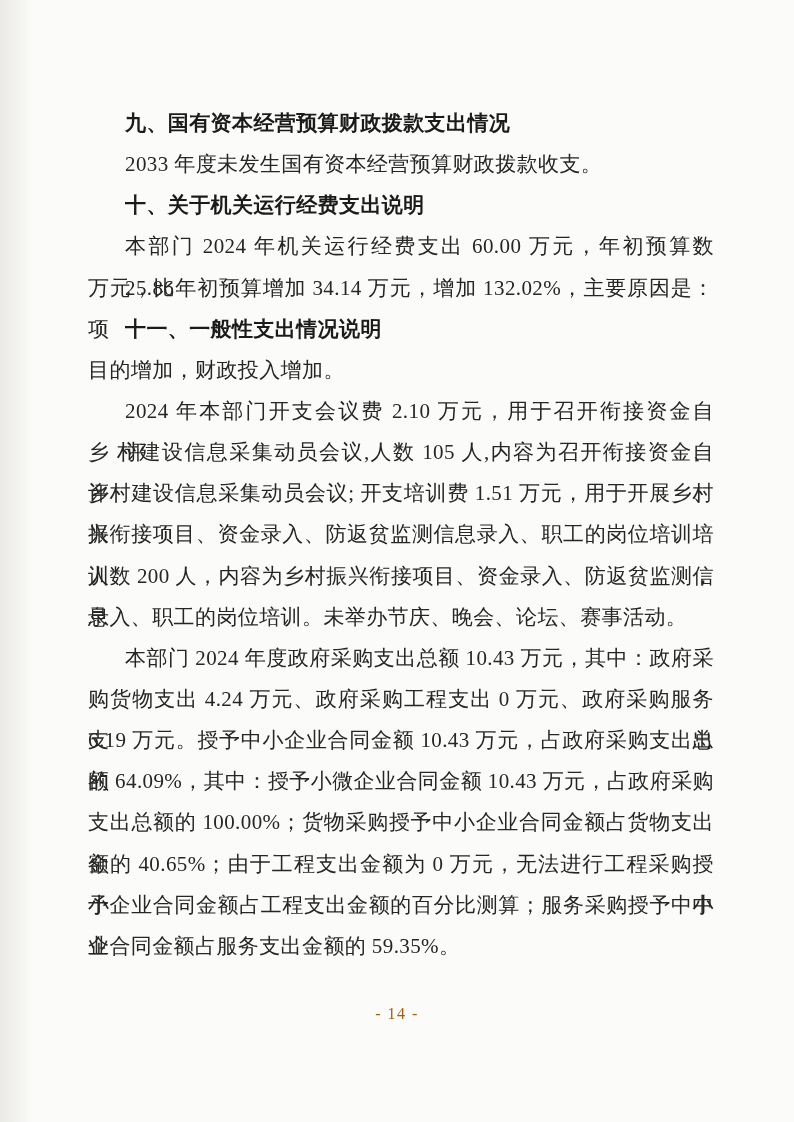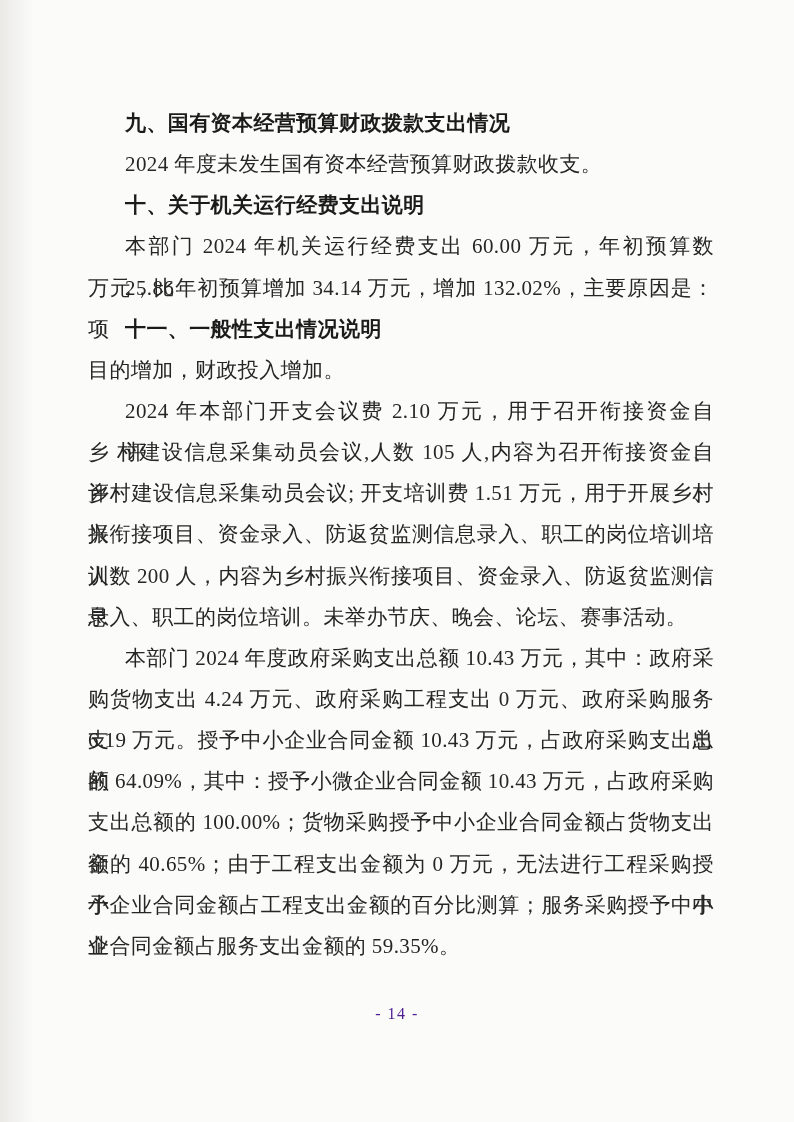--- a/index.html
+++ b/index.html
@@ -56,30 +56,30 @@
     color: #1b1b1b;
   }
   .pagenum {
     position: absolute;
     left: 0;
     top: 1005px;
     width: 100%;
     text-align: center;
     font-size: 16px;
     letter-spacing: 1.5px;
-    color: #4c1d95;
+    color: #a16207;
   }
 </style>
 </head>
 <body>
 
 <div class="page">
   <div class="textblock">
     <div class="line heading indent">九、国有资本经营预算财政拨款支出情况</div>
-    <div class="line indent">2024 年度未发生国有资本经营预算财政拨款收支。</div>
+    <div class="line indent">2033 年度未发生国有资本经营预算财政拨款收支。</div>
     <div class="line heading indent">十、关于机关运行经费支出说明</div>
     <div class="line indent full">本部门 2024 年机关运行经费支出 60.00 万元，年初预算数 25.86</div>
     <div class="line full">万元，比年初预算增加 34.14 万元，增加 132.02%，主要原因是：项</div>
     <div class="line heading indent">十一、一般性支出情况说明</div>
     <div class="line">目的增加，财政投入增加。</div>
     <div class="line indent full">2024 年本部门开支会议费 2.10 万元，用于召开衔接资金自评、</div>
     <div class="line full">乡 村建设信息采集动员会议,人数 105 人,内容为召开衔接资金自评、</div>
     <div class="line full">乡村建设信息采集动员会议; 开支培训费 1.51 万元，用于开展乡村振</div>
     <div class="line full">兴衔接项目、资金录入、防返贫监测信息录入、职工的岗位培训培训，</div>
     <div class="line full">人数 200 人，内容为乡村振兴衔接项目、资金录入、防返贫监测信息</div>

